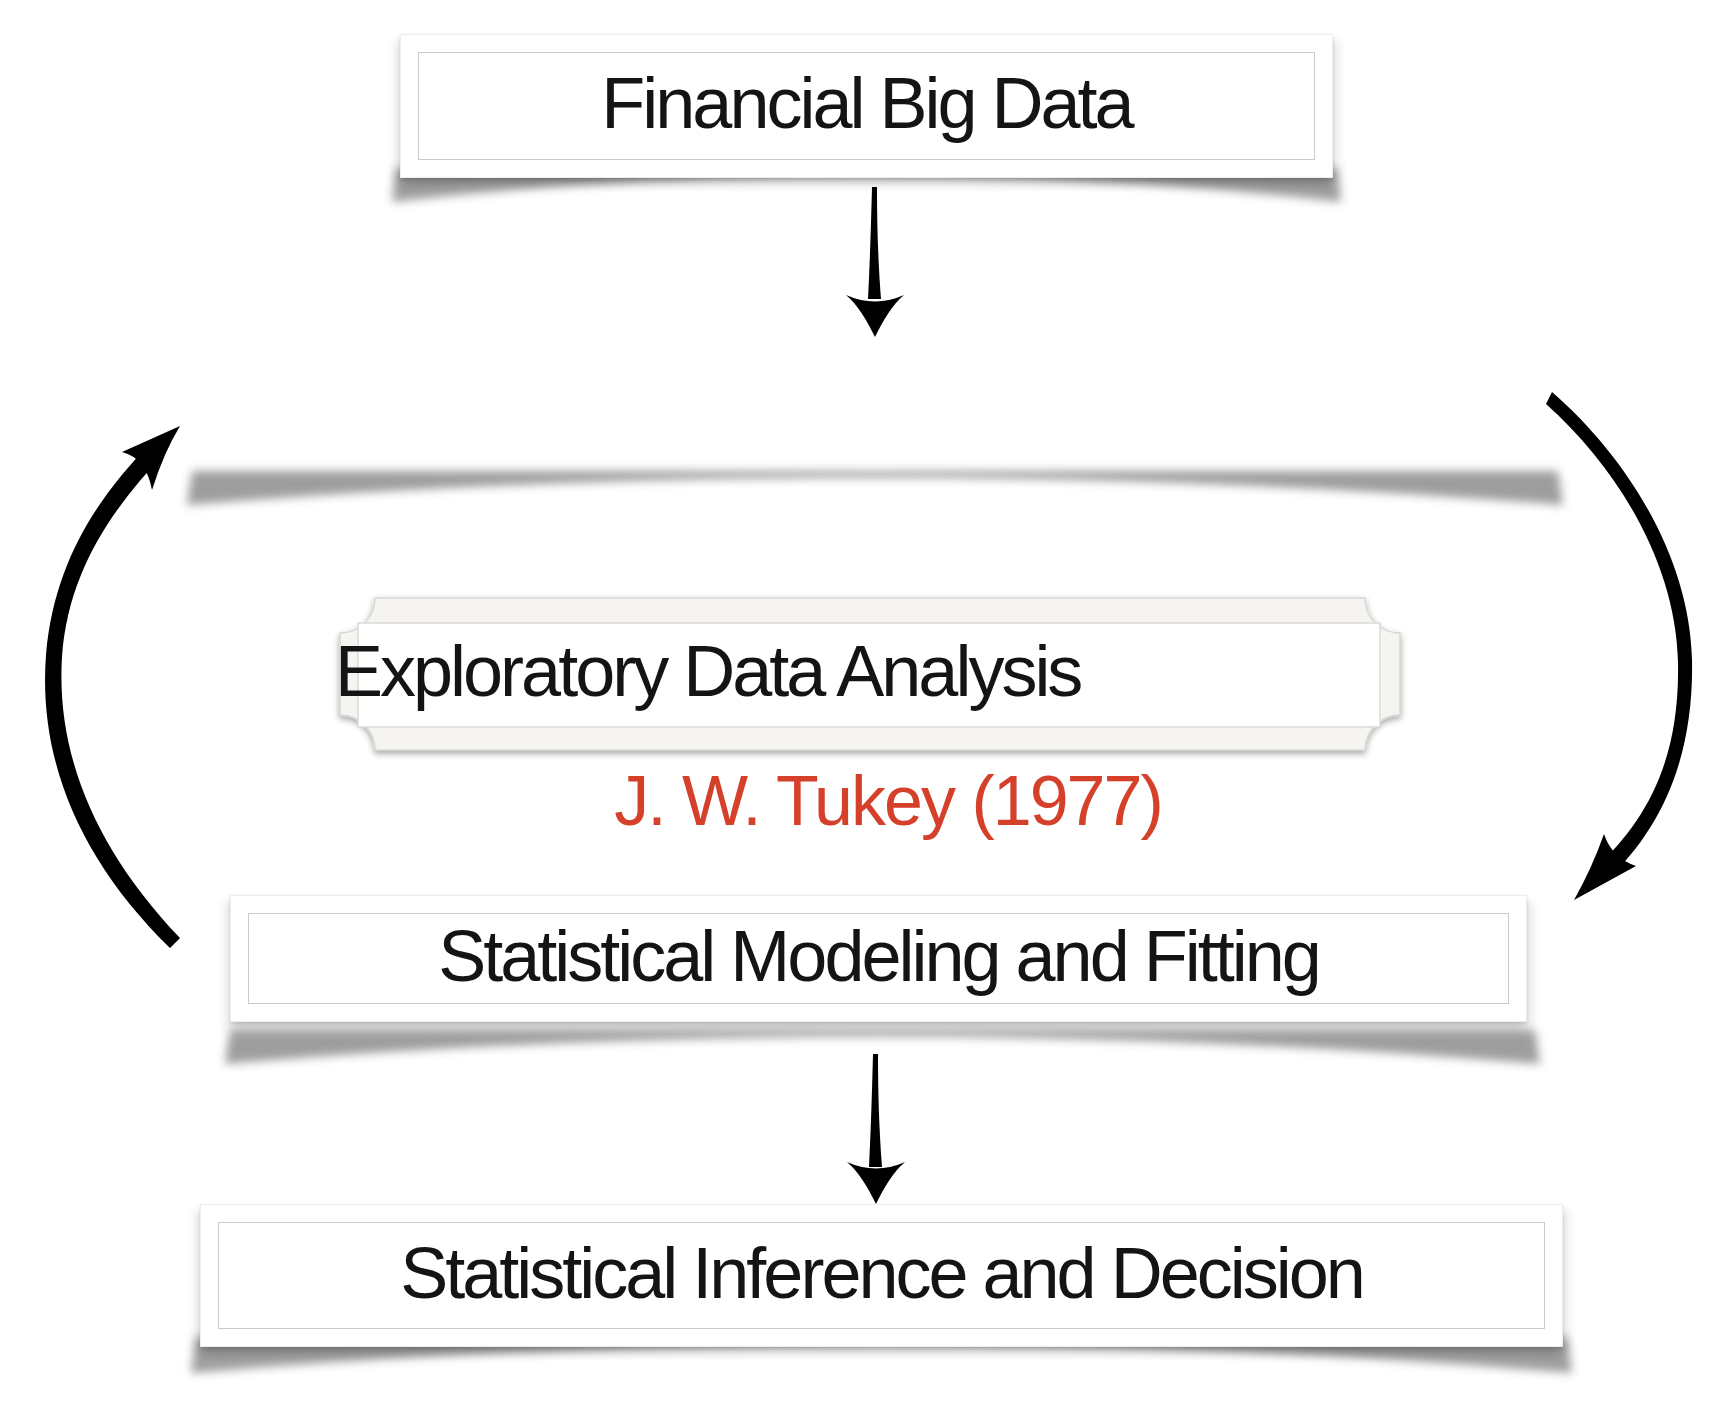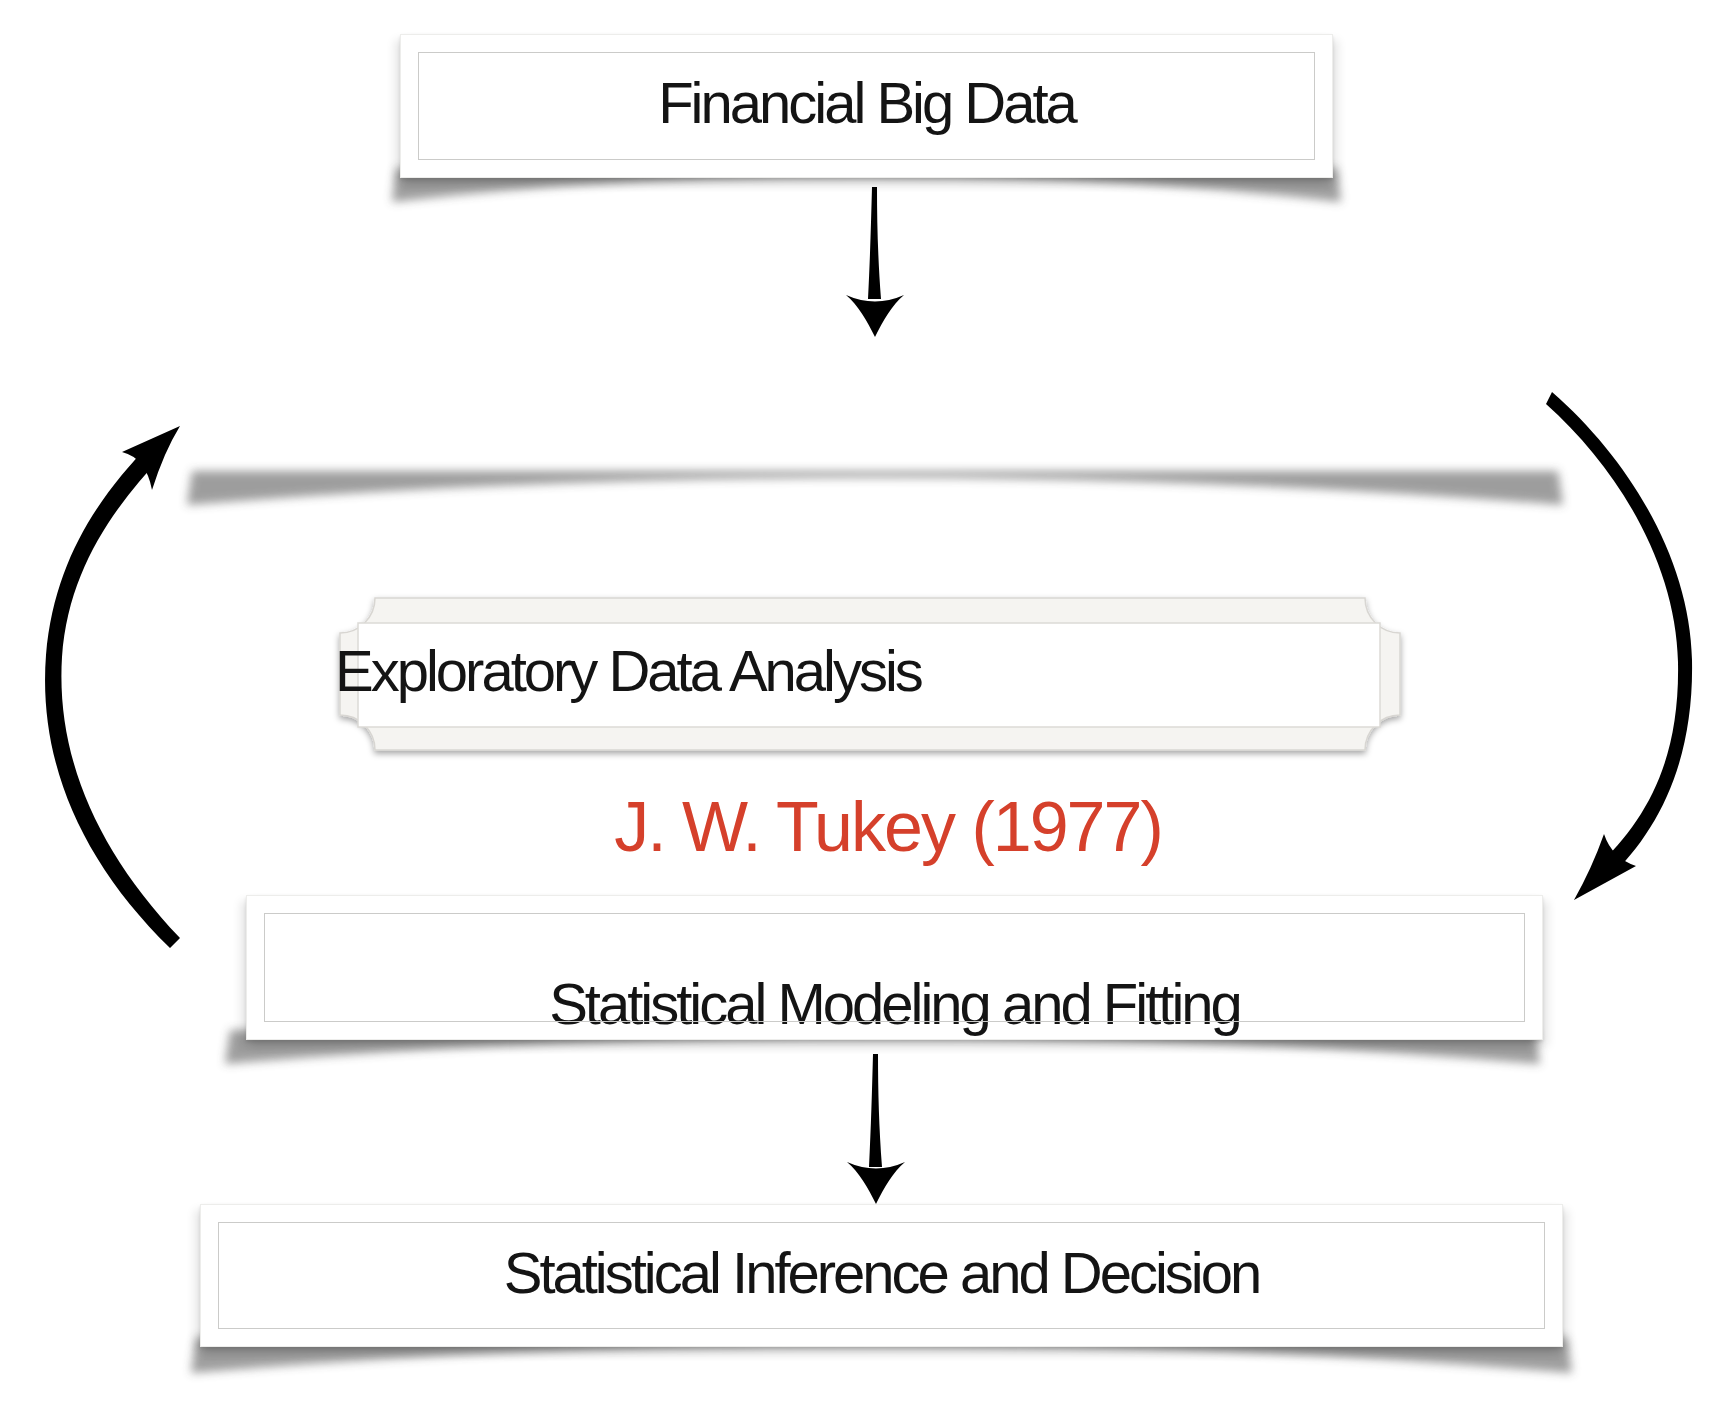--- a/index.html
+++ b/index.html
@@ -29,55 +29,55 @@
     box-sizing: border-box;
   }
   .node::before {
     content: "";
     position: absolute;
     inset: 17px;
     border: 1px solid #cbcbc9;
     pointer-events: none;
   }
   .node-label {
-    font-size: 58px;
+    font-size: 72px;
     letter-spacing: -3px;
     color: #141414;
     white-space: nowrap;
     line-height: 1;
     padding-bottom: 6px;
   }
   
   .node-plaque {
     position: absolute;
     display: flex;
     align-items: center;
     justify-content: flex-start;
     background: transparent;
     z-index: 2;
   }
   .citation {
     position: absolute;
     display: flex;
-    align-items: flex-end;
+    align-items: flex-start;
     justify-content: center;
     z-index: 2;
   }
   .citation-label {
     font-size: 70px;
     letter-spacing: -2px;
     color: #d5402b;
     white-space: nowrap;
     line-height: 1;
   }
   
   .node-1 { left: 400px;  top: 34px;   width: 933px;  height: 144px; }
   .node-2 { left: 196px;  top: 340px;  width: 1358px; height: 141px; }
   .node-3 { left: 335px;  top: 598px;  width: 1065px; height: 152px; }
-  .node-4 { left: 246px;  top: 895px;  width: 1297px; height: 145px; align-items: flex-end; }
+  .node-4 { left: 230px;  top: 895px;  width: 1297px; height: 127px; }
   .node-5 { left: 200px;  top: 1204px; width: 1363px; height: 143px; justify-content: center; }
   .citation-tukey { left: 488px; top: 766px; width: 800px; height: 96px; }
 </style>
 </head>
 <body>
 
 <div class="canvas">
 
   <svg class="artwork" viewBox="0 0 1736 1416" xmlns="http://www.w3.org/2000/svg">
     <defs>

